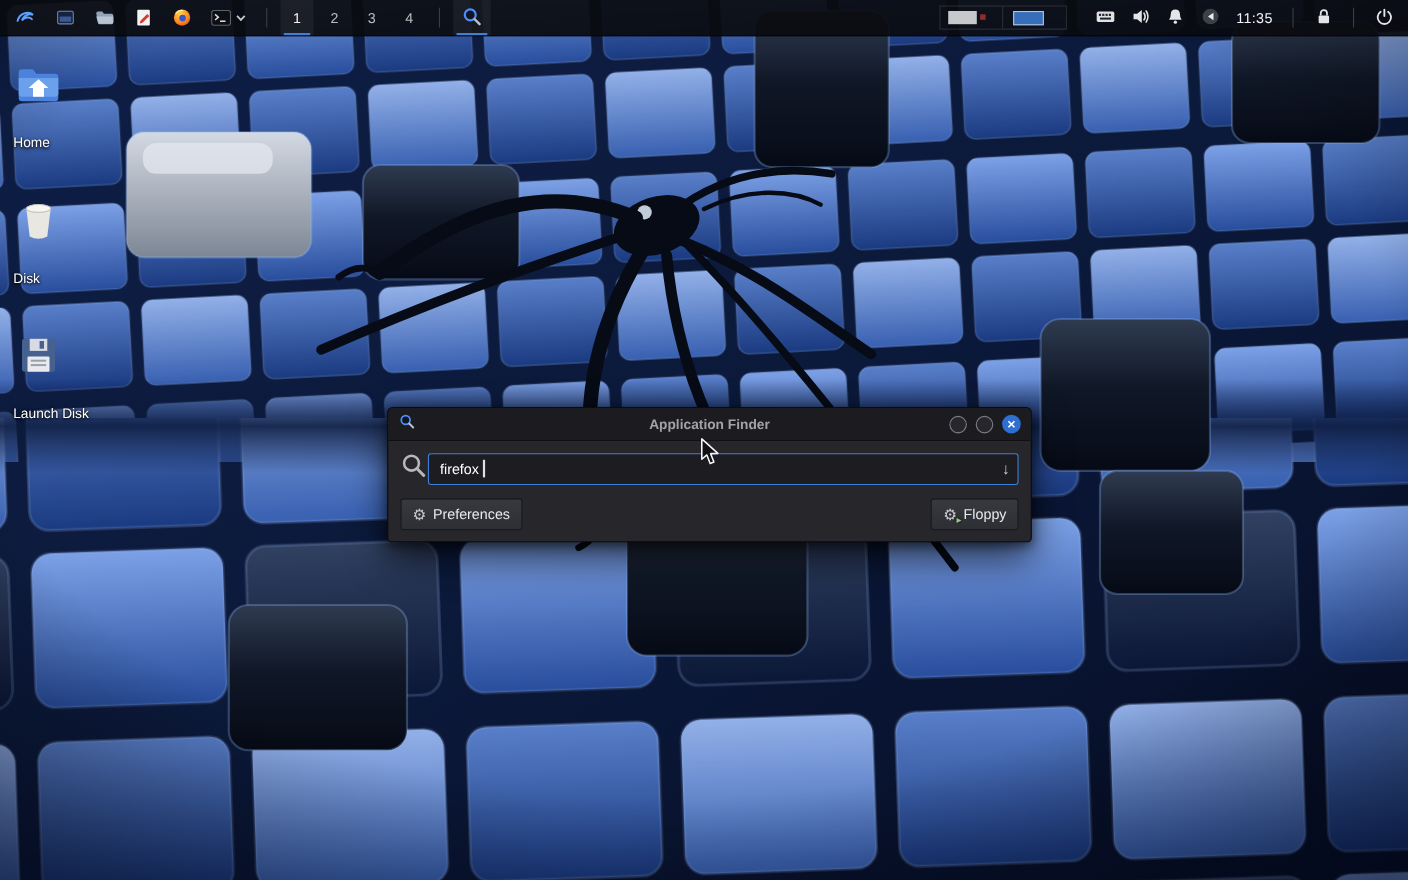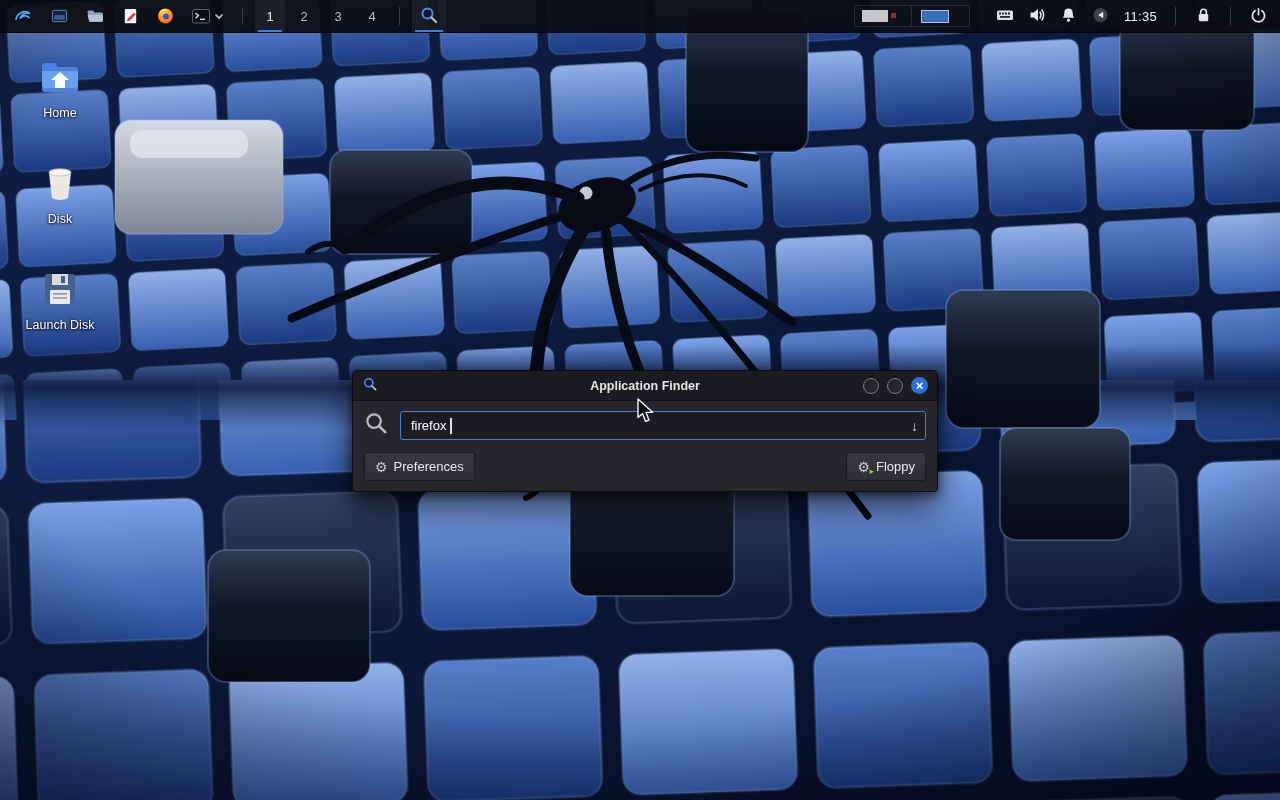--- a/index.html
+++ b/index.html
@@ -34,40 +34,40 @@
   .pcell { width:58px; border:1px solid rgba(255,255,255,.14); position:relative; }
   .pcell + .pcell { border-left:none; }
   .pw1 { position:absolute; left:7px; top:4px; width:26px; height:12px; background:#e8e9ec; }
   .pw2 { position:absolute; left:36px; top:7px; width:5px; height:5px; background:#a33; }
   .pw3 { position:absolute; left:9px; top:4px; width:28px; height:13px; background:#3f7fd6; border:1px solid #cfe0ff; }
   .tray { display:flex; align-items:center; justify-content:center; width:26px; height:100%; }
   .clock { font-size:13px; color:#f2f3f5; padding:0 4px; letter-spacing:.3px; }
 
   
   .desk-icons { position:absolute; top:54px; left:12px; display:flex; flex-direction:column; gap:40px; z-index:10; }
-  .dicon { width:96px; display:flex; flex-direction:column; align-items:center; gap:6px; }
+  .dicon { width:96px; display:flex; flex-direction:column; align-items:flex-start; gap:23px; }
   .dicon svg { display:block; }
   .dlabel { color:#ffffff; font-size:12.5px; text-align:center; white-space:nowrap;
             text-shadow:0 1px 3px rgba(0,0,0,.95), 0 0 2px rgba(0,0,0,.85); }
 
   
   .finder {
     position:absolute; left:352px; top:370px; width:586px; z-index:40;
     background:#26262b; border:1px solid #0b0b0e; border-radius:5px 5px 4px 4px;
     box-shadow:0 14px 34px rgba(0,0,0,.65), 0 3px 10px rgba(0,0,0,.5);
   }
   .titlebar { position:relative; height:30px; background:#1b1b20; border-bottom:1px solid #101013;
               border-radius:4px 4px 0 0; display:flex; align-items:center; padding:0 9px; }
-  .wtitle { position:absolute; left:0; right:0; text-align:center; font-weight:bold; font-size:12.5px; color:#e5e5e5; pointer-events:none; }
+  .wtitle { position:absolute; left:0; right:0; text-align:center; font-weight:bold; font-size:12.5px; color:#a3a3a3; pointer-events:none; }
   .tb-btns { margin-left:auto; display:flex; align-items:center; gap:8px; z-index:1; }
   .circ { width:14px; height:14px; border-radius:50%; border:1.5px solid #7c7d84; background:#26262b; }
   .closebtn { width:17px; height:17px; border-radius:50%; background:#2e6fd4; color:#fff;
               display:flex; align-items:center; justify-content:center; font-size:13px; font-weight:bold; line-height:1; }
   .fbody { padding:10px 11px 10px; }
-  .srow { display:flex; align-items:center; gap:11px; }
+  .srow { display:flex; align-items:center; }
   .search-box { flex:1; height:29px; background:#1c1c21; border:1px solid #3d7fd9; border-radius:3px;
                 display:flex; align-items:center; padding:0 26px 0 10px; position:relative;
                 color:#ffffff; font-size:13px; }
   .caret { width:1.5px; height:16px; background:#e0e1e4; margin-left:4px; }
   .dd-arrow { position:absolute; right:7px; top:50%; transform:translateY(-52%); color:#cfd0d4; font-size:14px; }
   .brow { display:flex; justify-content:space-between; align-items:center; margin-top:12px; }
   .fbtn { display:flex; align-items:center; gap:6px; height:27px; padding:0 10px;
           background:linear-gradient(#38393f,#2e2f34); border:1px solid #191a1e; border-radius:3px;
           color:#e9eaec; font-size:13px; }
   .gear { color:#c9cacd; font-size:14px; line-height:1; }

